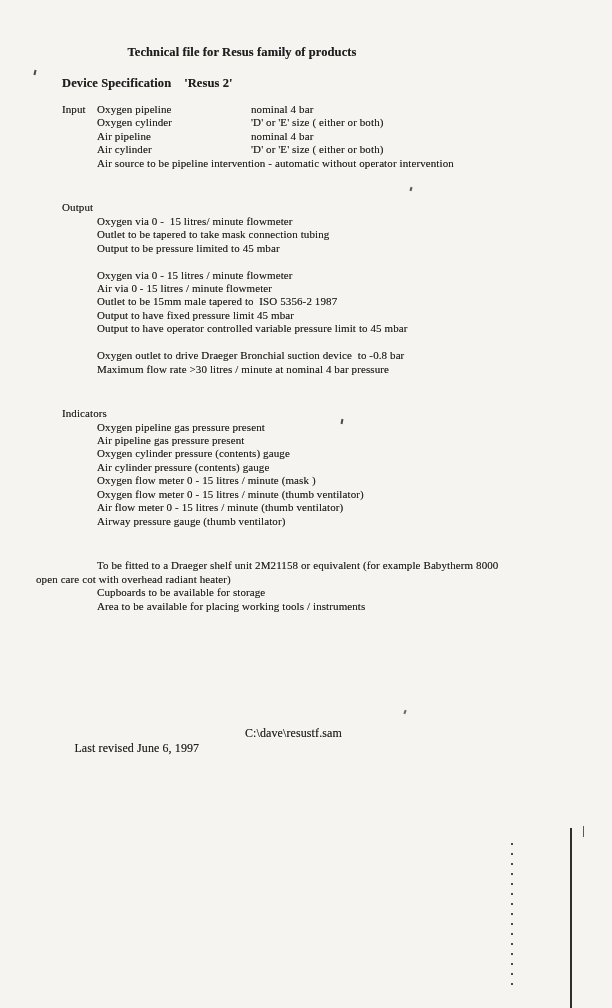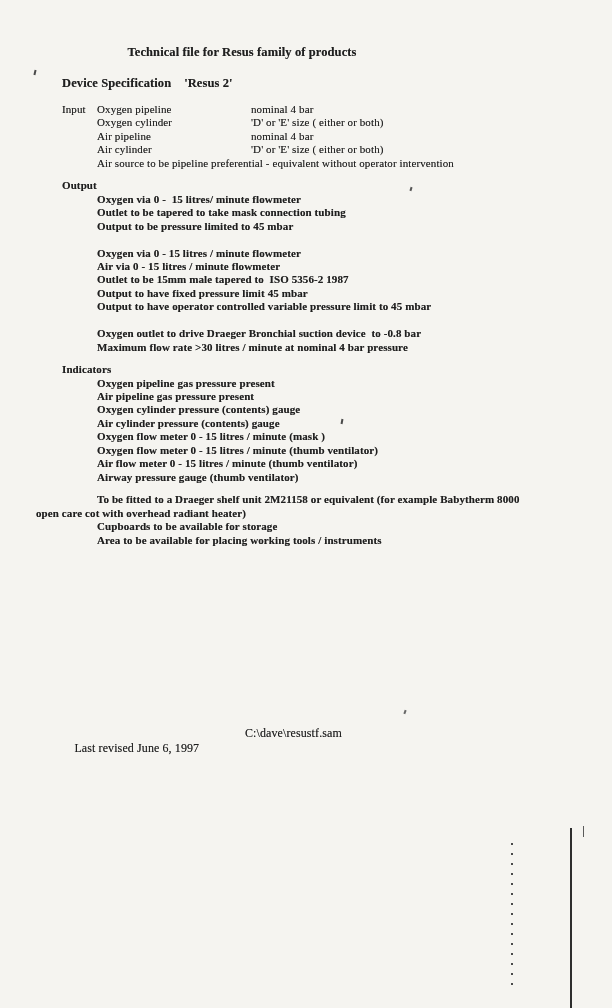--- a/index.html
+++ b/index.html
@@ -23,21 +23,21 @@
   }
   .doc-heading {
     position:absolute; top:76px; left:62px;
     font-weight:bold; font-size:12.5px; white-space:pre;text-align:right;
   }
   .doc-sections {
     position:absolute; top:103px; left:62px; width:520px;
     font-size:11px; line-height:13.45px;
   }
   .section { position:relative; }
-  .section + .section { margin-top:9px;font-weight:bold; }
+  .section + .section { margin-top:31px; }
   .section-label { white-space:pre; }
   .section.inline-label .section-label { position:absolute; top:0; left:0; }
   .group + .group { margin-top:13.45px; }
   .line { margin-left:35px; white-space:pre; }
   .line.hang { margin-left:-26px; }
   .term { display:inline-block; width:108px; white-space:pre; }
   .value { white-space:pre;margin-left:46px; }
   .doc-footer {
     position:absolute; top:726px; left:62px; width:460px;
     font-size:12px; white-space:pre;
@@ -66,21 +66,21 @@
   <div class="doc-heading scan-text">Device Specification    'Resus 2'</div>
 
   <div class="doc-sections scan-text">
       <div class="section inline-label">
         <div class="section-label">Input</div>
         <div class="group">
           <div class="line"><span class="term">Oxygen pipeline</span><span class="value">nominal 4 bar</span></div>
           <div class="line"><span class="term">Oxygen cylinder</span><span class="value">'D' or 'E' size ( either or both)</span></div>
           <div class="line"><span class="term">Air pipeline</span><span class="value">nominal 4 bar</span></div>
           <div class="line"><span class="term">Air cylinder</span><span class="value">'D' or 'E' size ( either or both)</span></div>
-          <div class="line"><span class="text">Air source to be pipeline preferential - equivalent without operator intervention</span></div>
+          <div class="line"><span class="text">Air source to be pipeline intervention - automatic without operator intervention</span></div>
         </div>
       </div>
       <div class="section">
         <div class="section-label">Output</div>
         <div class="group">
           <div class="line"><span class="text">Oxygen via 0 -  15 litres/ minute flowmeter</span></div>
           <div class="line"><span class="text">Outlet to be tapered to take mask connection tubing</span></div>
           <div class="line"><span class="text">Output to be pressure limited to 45 mbar</span></div>
         </div>
         <div class="group">

